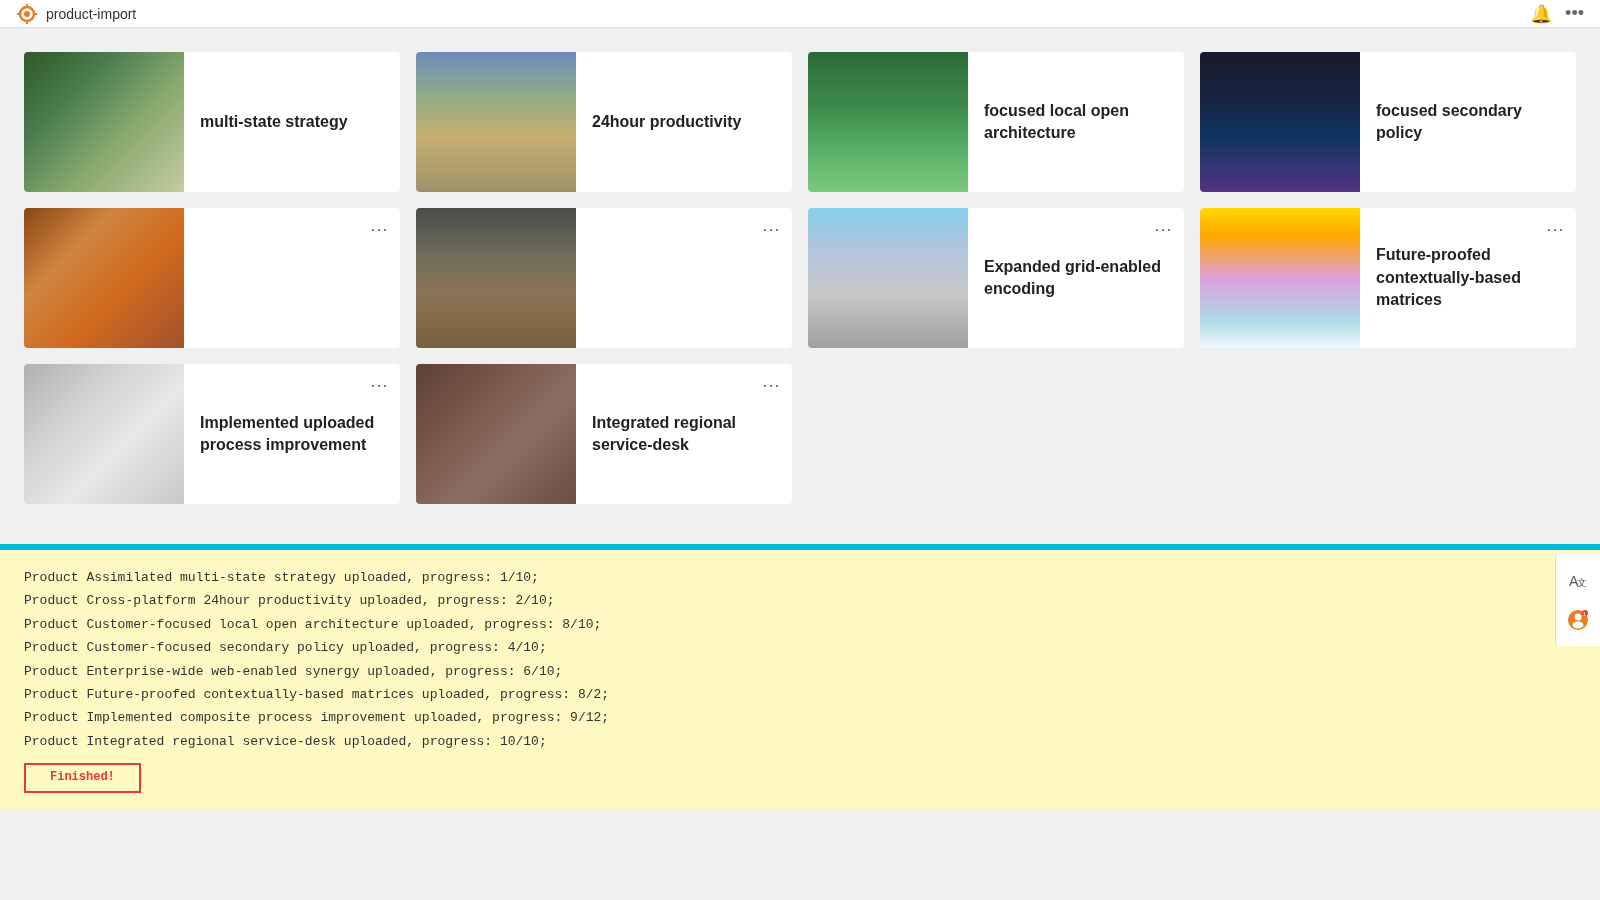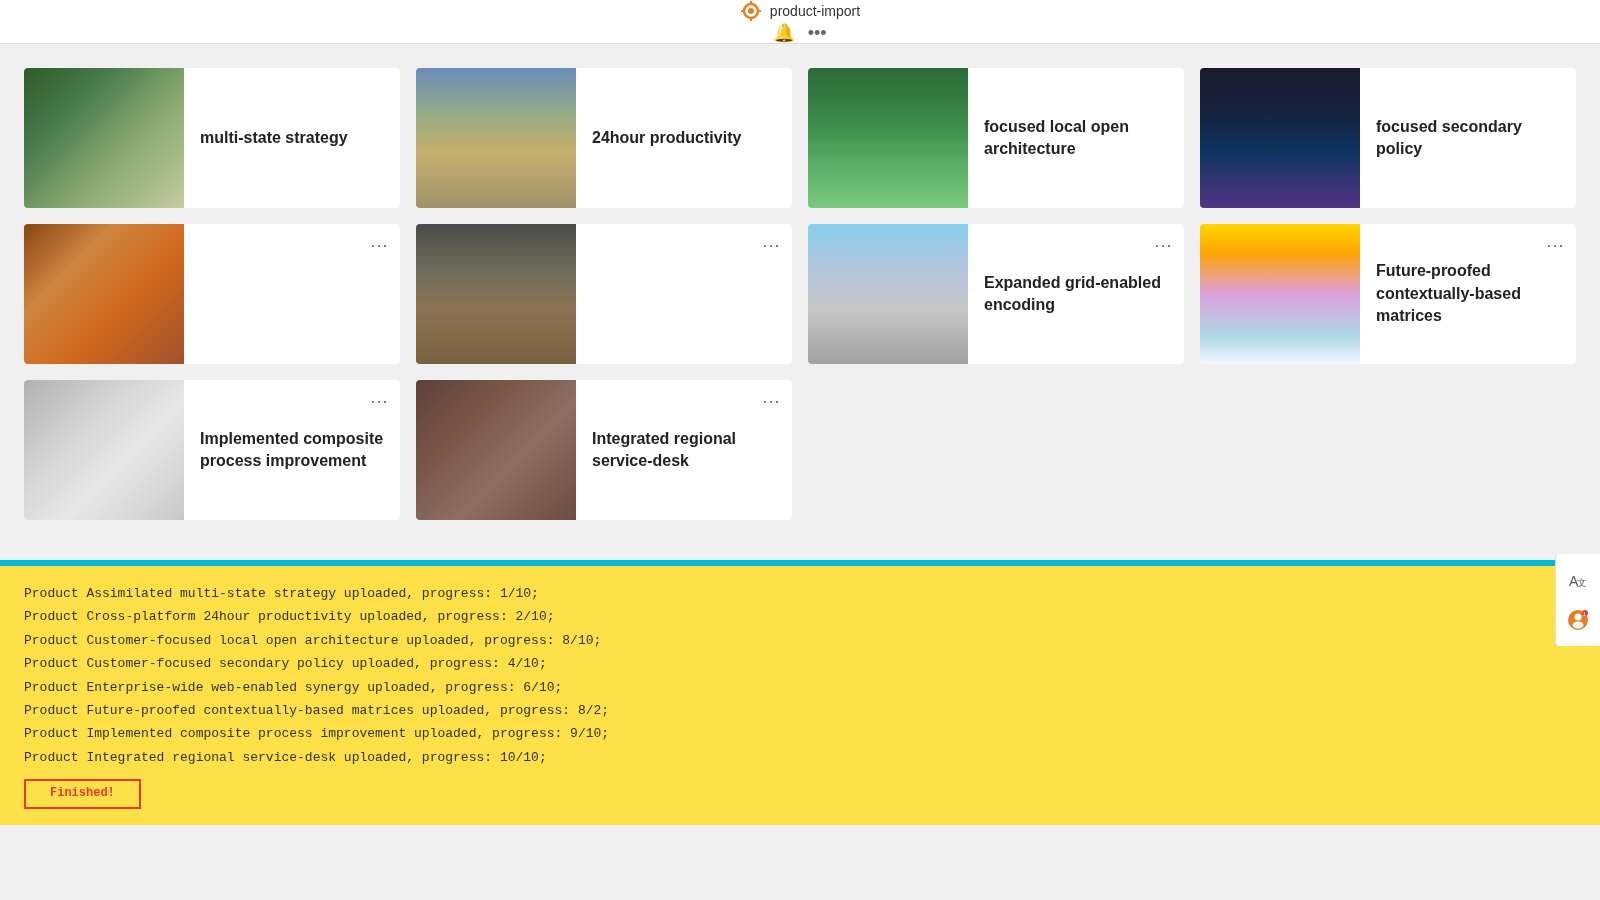--- a/index.html
+++ b/index.html
@@ -8,26 +8,25 @@
       background: #f0f0f0;
       width: 1600px;
       min-height: 900px;
       overflow-x: hidden;
     }
 
     
     .topbar {
       background: #ffffff;
       border-bottom: 1px solid #ddd;
-      height: 44px;
+      height: 28px;
       display: flex;
       align-items: center;
       padding: 0 16px;
       justify-content: space-between;
-      flex-direction: column;
     }
     .topbar-left {
       display: flex;
       align-items: center;
       gap: 8px;
     }
     .topbar-logo {
       width: 22px;
       height: 22px;
     }
@@ -107,21 +106,21 @@
     
     .card-grid-row3 {
       display: grid;
       grid-template-columns: repeat(4, 1fr);
       gap: 16px;
       margin-bottom: 16px;
     }
 
     
     .log-area {
-      background: #fde047;
+      background: #fef9c3;
       padding: 16px 24px;
       font-family: 'Courier New', Courier, monospace;
       font-size: 13px;
       color: #333;
       line-height: 1.8;
     }
 
     .log-line {
       display: block;
     }
@@ -280,21 +279,21 @@
       </div>
       <button class="card-menu-btn">···</button>
     </div>
   </div>
 
   <div class="card-grid-row3">
 
     <div class="card">
       <div class="card-image img-glass-roof"></div>
       <div class="card-body">
-        <span class="card-title">Implemented composite process improvement</span>
+        <span class="card-title">Implemented uploaded process improvement</span>
       </div>
       <button class="card-menu-btn">···</button>
     </div>
 
     <div class="card">
       <div class="card-image img-terrain"></div>
       <div class="card-body">
         <span class="card-title">Integrated regional service-desk</span>
       </div>
       <button class="card-menu-btn">···</button>
@@ -308,21 +307,21 @@
 
 <div style="margin: 0 0; height: 6px; background: #00bcd4; width: 100%;"></div>
 
 <div class="log-area">
   <span class="log-line">Product Assimilated multi-state strategy uploaded, progress: 1/10;</span>
   <span class="log-line">Product Cross-platform 24hour productivity uploaded, progress: 2/10;</span>
   <span class="log-line">Product Customer-focused local open architecture uploaded, progress: 8/10;</span>
   <span class="log-line">Product Customer-focused secondary policy uploaded, progress: 4/10;</span>
   <span class="log-line">Product Enterprise-wide web-enabled synergy uploaded, progress: 6/10;</span>
   <span class="log-line">Product Future-proofed contextually-based matrices uploaded, progress: 8/2;</span>
-  <span class="log-line">Product Implemented composite process improvement uploaded, progress: 9/10;</span>
+  <span class="log-line">Product Implemented composite process improvement uploaded, progress: 9/12;</span>
   <span class="log-line">Product Integrated regional service-desk uploaded, progress: 10/10;</span>
   <div style="margin-top: 6px;">
     <span class="finished-badge">Finished!</span>
   </div>
 </div>
 
 <div class="side-panel" style="position:fixed; right:0; top:600px;">
   <div class="side-panel-icon">
     <svg width="22" height="22" viewBox="0 0 22 22" fill="none">
       <text x="2" y="17" font-size="14" fill="#555">A</text>

